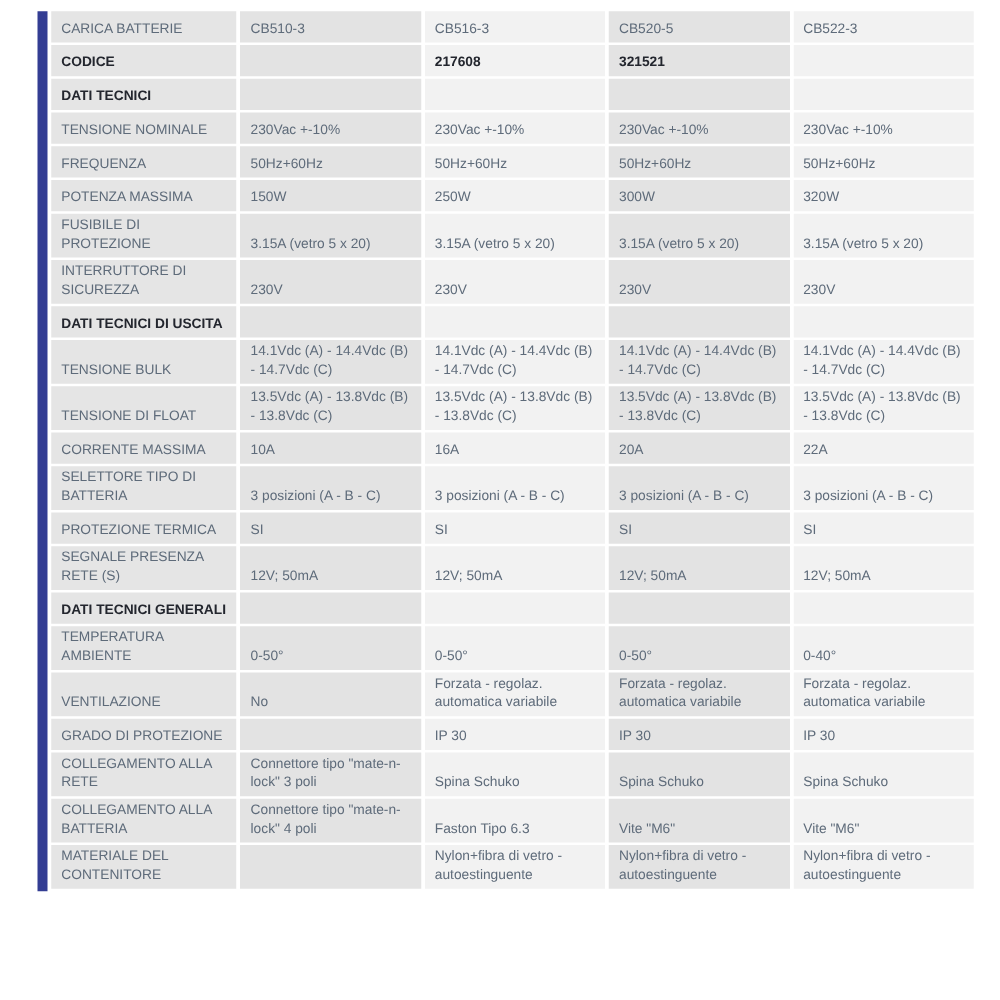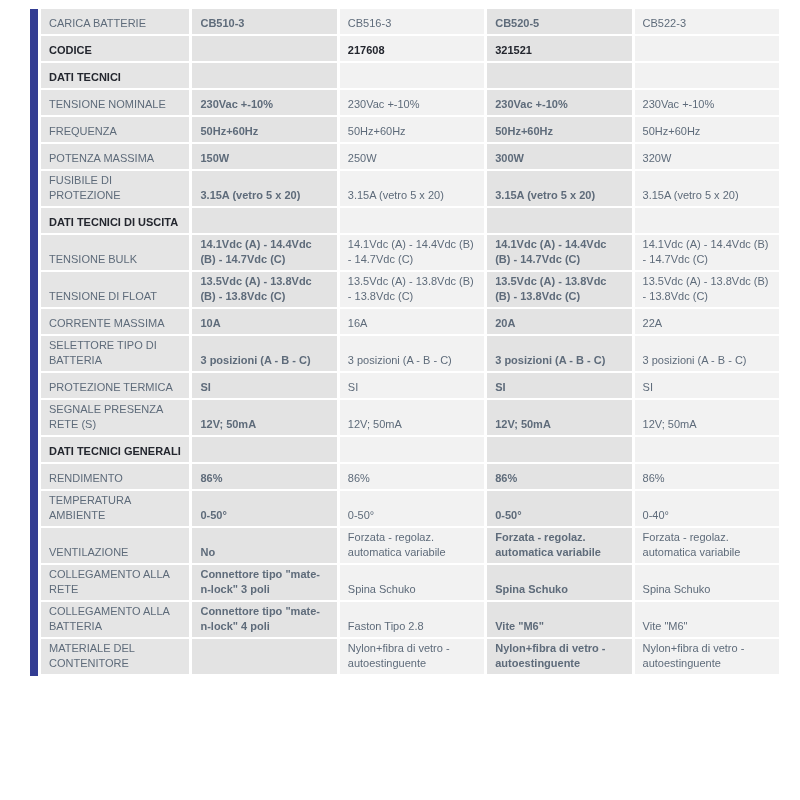--- a/index.html
+++ b/index.html
@@ -38,21 +38,21 @@
     vertical-align: bottom;
     padding: 2px 8px 3px 8px;
     height: 20px;
     color: #5e6b7a;
     word-wrap: break-word;
   }
   td.label-cell {
     background: #e5e5e5;
     text-transform: uppercase;
   }
-  td.col-dark  { background: #e3e3e3; font-weight: bold; }
+  td.col-dark  { background: #e3e3e3; }
   td.col-light { background: #f2f2f2; }
   tr.section-row td.label-cell,
   tr.bold-row td.label-cell,
   tr.bold-row td.value-cell {
     font-weight: bold;
     color: #23262e;
   }
 </style>
 </head>
 <body>
@@ -110,20 +110,27 @@
           <td class="value-cell col-dark">300W</td>
           <td class="value-cell col-light">320W</td>
         </tr>
         <tr>
           <td class="label-cell">FUSIBILE DI PROTEZIONE</td>
           <td class="value-cell col-dark">3.15A (vetro 5 x 20)</td>
           <td class="value-cell col-light">3.15A (vetro 5 x 20)</td>
           <td class="value-cell col-dark">3.15A (vetro 5 x 20)</td>
           <td class="value-cell col-light">3.15A (vetro 5 x 20)</td>
         </tr>
+        <tr>
+          <td class="label-cell">INTERRUTTORE DI SICUREZZA</td>
+          <td class="value-cell col-dark">230V</td>
+          <td class="value-cell col-light">230V</td>
+          <td class="value-cell col-dark">230V</td>
+          <td class="value-cell col-light">230V</td>
+        </tr>
         <tr class="section-row">
           <td class="label-cell">DATI TECNICI DI USCITA</td>
           <td class="value-cell col-dark"></td>
           <td class="value-cell col-light"></td>
           <td class="value-cell col-dark"></td>
           <td class="value-cell col-light"></td>
         </tr>
         <tr>
           <td class="label-cell">TENSIONE BULK</td>
           <td class="value-cell col-dark">14.1Vdc (A) - 14.4Vdc (B) - 14.7Vdc (C)</td>
@@ -167,51 +174,51 @@
           <td class="value-cell col-light">12V; 50mA</td>
         </tr>
         <tr class="section-row">
           <td class="label-cell">DATI TECNICI GENERALI</td>
           <td class="value-cell col-dark"></td>
           <td class="value-cell col-light"></td>
           <td class="value-cell col-dark"></td>
           <td class="value-cell col-light"></td>
         </tr>
         <tr>
-          <td class="label-cell">RENDIMENTO</td>
-          <td class="value-cell col-dark">86%</td>
-          <td class="value-cell col-light">86%</td>
-          <td class="value-cell col-dark">86%</td>
-          <td class="value-cell col-light">86%</td>
-        </tr>
-        <tr>
           <td class="label-cell">TEMPERATURA AMBIENTE</td>
           <td class="value-cell col-dark">0-50°</td>
           <td class="value-cell col-light">0-50°</td>
           <td class="value-cell col-dark">0-50°</td>
           <td class="value-cell col-light">0-40°</td>
         </tr>
         <tr>
           <td class="label-cell">VENTILAZIONE</td>
           <td class="value-cell col-dark">No</td>
           <td class="value-cell col-light">Forzata - regolaz. automatica variabile</td>
           <td class="value-cell col-dark">Forzata - regolaz. automatica variabile</td>
           <td class="value-cell col-light">Forzata - regolaz. automatica variabile</td>
         </tr>
         <tr>
+          <td class="label-cell">GRADO DI PROTEZIONE</td>
+          <td class="value-cell col-dark"></td>
+          <td class="value-cell col-light">IP 30</td>
+          <td class="value-cell col-dark">IP 30</td>
+          <td class="value-cell col-light">IP 30</td>
+        </tr>
+        <tr>
           <td class="label-cell">COLLEGAMENTO ALLA RETE</td>
           <td class="value-cell col-dark">Connettore tipo "mate-n-lock" 3 poli</td>
           <td class="value-cell col-light">Spina Schuko</td>
           <td class="value-cell col-dark">Spina Schuko</td>
           <td class="value-cell col-light">Spina Schuko</td>
         </tr>
         <tr>
           <td class="label-cell">COLLEGAMENTO ALLA BATTERIA</td>
           <td class="value-cell col-dark">Connettore tipo "mate-n-lock" 4 poli</td>
-          <td class="value-cell col-light">Faston Tipo 2.8</td>
+          <td class="value-cell col-light">Faston Tipo 6.3</td>
           <td class="value-cell col-dark">Vite "M6"</td>
           <td class="value-cell col-light">Vite "M6"</td>
         </tr>
         <tr>
           <td class="label-cell">MATERIALE DEL CONTENITORE</td>
           <td class="value-cell col-dark"></td>
           <td class="value-cell col-light">Nylon+fibra di vetro - autoestinguente</td>
           <td class="value-cell col-dark">Nylon+fibra di vetro - autoestinguente</td>
           <td class="value-cell col-light">Nylon+fibra di vetro - autoestinguente</td>
         </tr>

